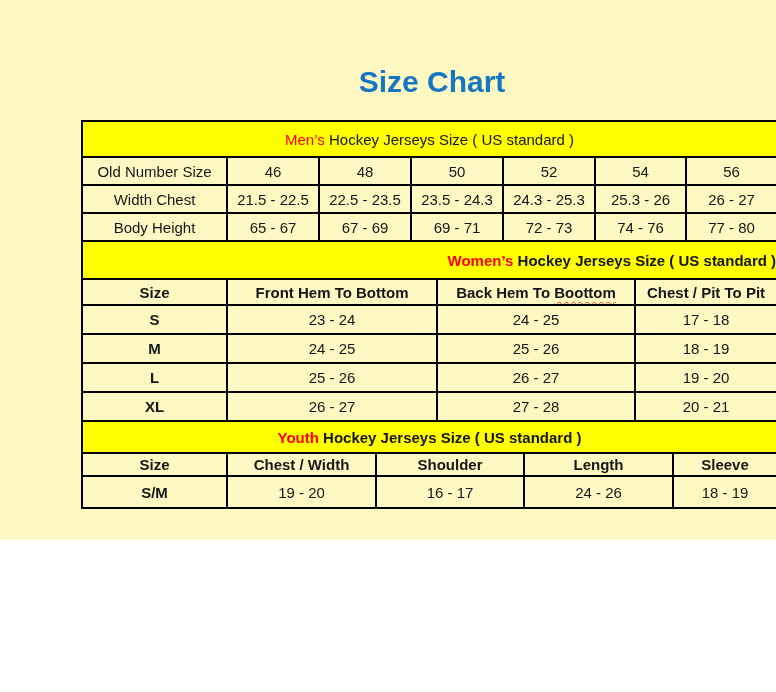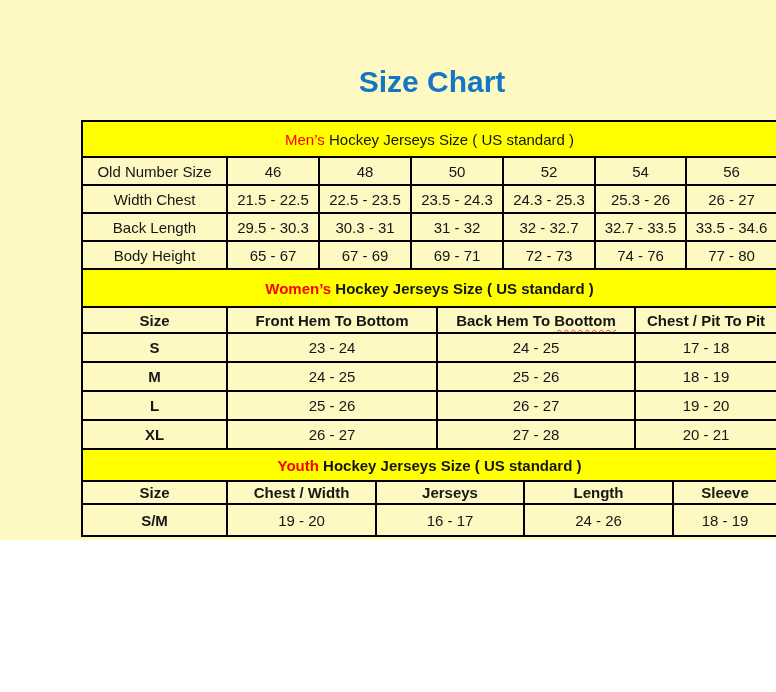--- a/index.html
+++ b/index.html
@@ -39,21 +39,21 @@
     overflow: hidden;
     white-space: nowrap;
   }
   .band-cell {
     background: #FFFF00;
     font-weight: 700;
     font-size: 17px;
   }
   .band-accent { color: #FF0000; }
   .sec-mens .band-cell   { height: 34px; }
-  .sec-womens .band-cell { height: 36px; }
+  .sec-womens .band-cell { height: 36px; text-align: right; }
   .sec-youth .band-cell  { height: 30px; }
   .sec-mens th   { height: 24px; font-weight: 700; }
   .sec-mens td   { height: 26px; font-weight: 400; }
   .sec-womens th { height: 24px; font-weight: 700; }
   .sec-womens td { height: 27px; font-weight: 400; }
   .sec-youth th  { height: 21px; font-weight: 700; }
   .sec-youth td  { height: 30px; font-weight: 400; text-align: center; }
   .sec-womens td:first-child, .sec-youth td:first-child { font-weight: 700; }
   .squiggle {
     text-decoration-line: underline;
@@ -101,29 +101,20 @@
       <tr>
         <td>Width Chest</td>
         <td>21.5 - 22.5</td>
         <td>22.5 - 23.5</td>
         <td>23.5 - 24.3</td>
         <td>24.3 - 25.3</td>
         <td>25.3 - 26</td>
         <td>26 - 27</td>
       </tr>
       <tr>
-        <td>Back Length</td>
-        <td>29.5 - 30.3</td>
-        <td>30.3 - 31</td>
-        <td>31 - 32</td>
-        <td>32 - 32.7</td>
-        <td>32.7 - 33.5</td>
-        <td>33.5 - 34.6</td>
-      </tr>
-      <tr>
         <td>Body Height</td>
         <td>65 - 67</td>
         <td>67 - 69</td>
         <td>69 - 71</td>
         <td>72 - 73</td>
         <td>74 - 76</td>
         <td>77 - 80</td>
       </tr>
     </tbody>
       </table>
@@ -189,21 +180,21 @@
       <tbody>
           <tr>
         <td colspan="5" class="band-cell">
           <span class="band-accent">Youth</span>
           <span>Hockey Jerseys Size ( US standard )</span>
         </td>
       </tr>
       <tr>
         <th>Size</th>
         <th>Chest / Width</th>
-        <th>Jerseys</th>
+        <th>Shoulder</th>
         <th>Length</th>
         <th>Sleeve</th>
       </tr>
       <tr>
         <td>S/M</td>
         <td>19 - 20</td>
         <td>16 - 17</td>
         <td>24 - 26</td>
         <td>18 - 19</td>
       </tr>

